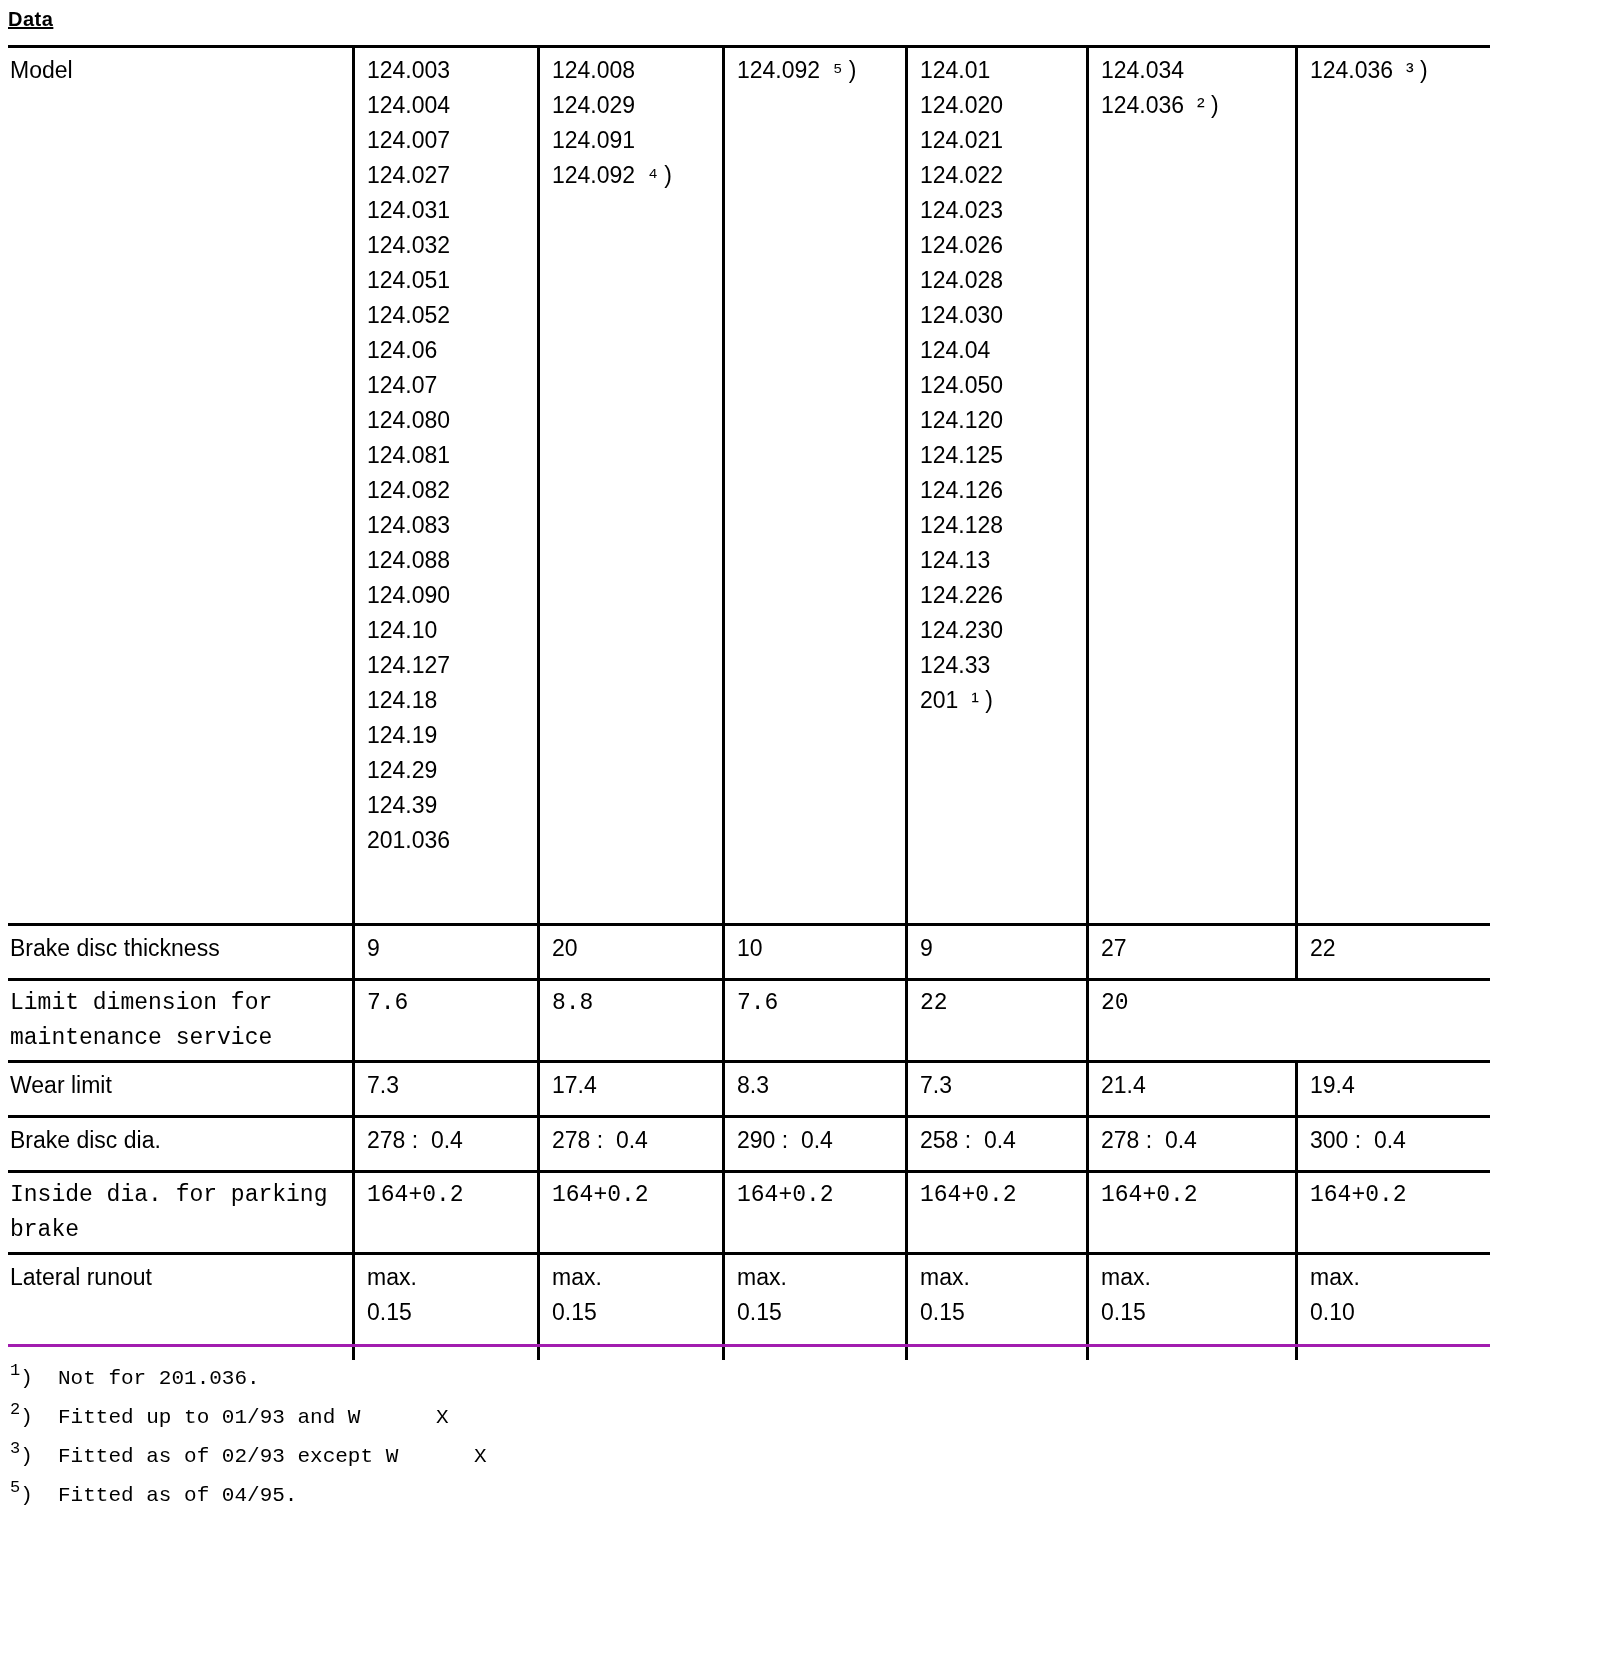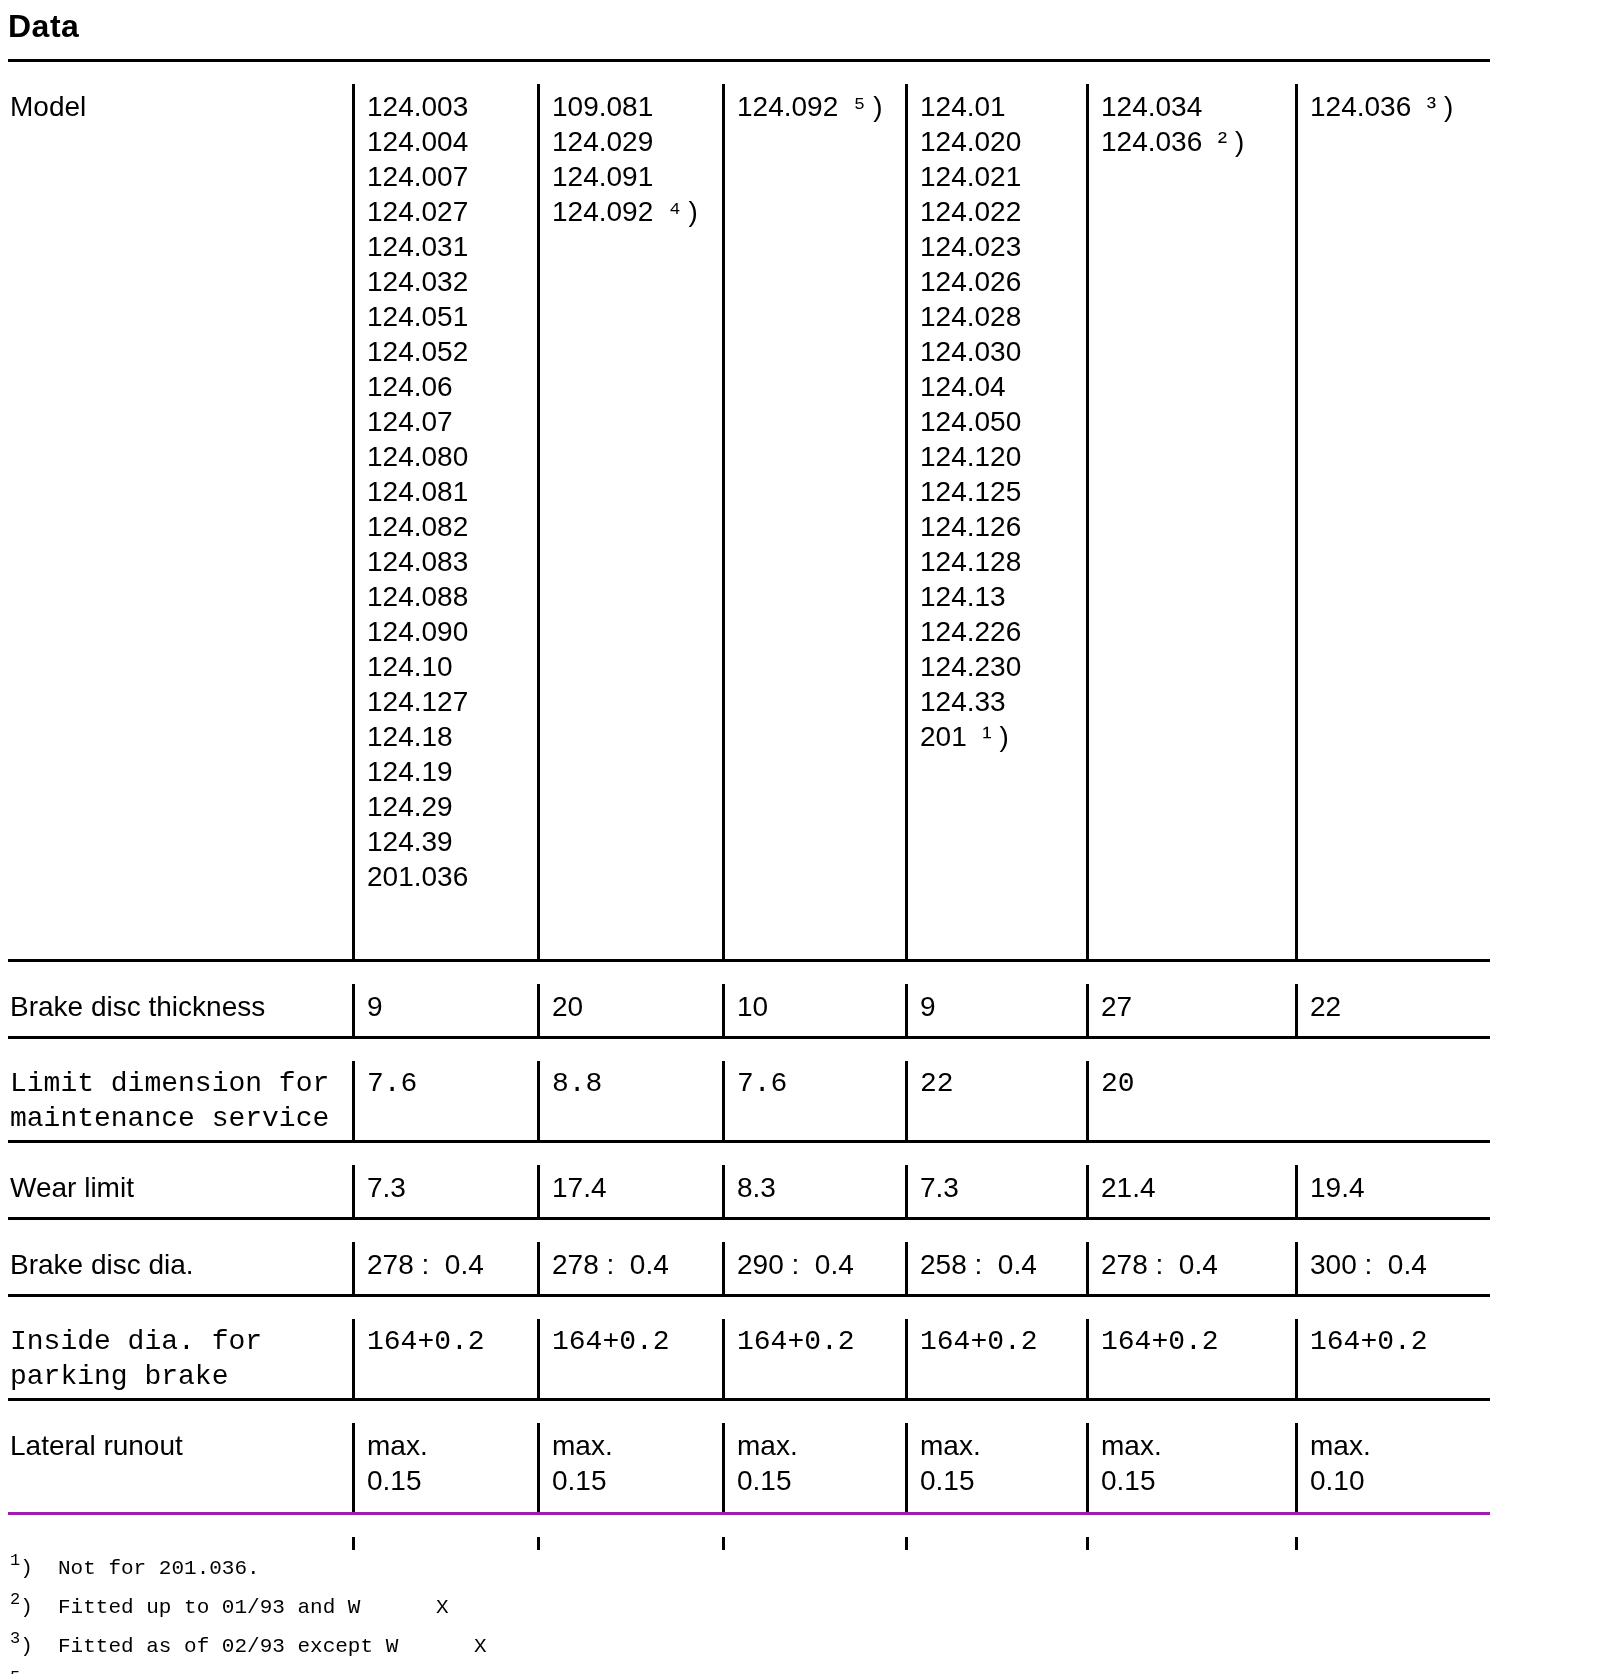--- a/index.html
+++ b/index.html
@@ -7,42 +7,42 @@
   body {
     width: 1600px;
     height: 1674px;
     color: #000;
     font-family: "Liberation Sans", "DejaVu Sans", sans-serif;
     overflow: hidden;
   }
   .page { padding: 8px 0 0 8px; }
 
   .title {
-    font-size: 32px;
+    font-size: 20px;
     font-weight: bold;
     margin-bottom: 14px;
     letter-spacing: 0.5px;
+    text-decoration: underline;
   }
 
   .data-table { width: 1482px; }
 
   .row {
     display: grid;
     grid-template-columns: 344px 185px 185px 183px 181px 209px 195px;
     border-top: 3px solid #000;
   }
   .row.bottom { border-bottom: 3px solid #a21caf; }
 
   .cell {
     border-left: 3px solid #000;
     padding: 5px 8px 4px 12px;
-    font-size: 28px;
+    font-size: 23px;
     line-height: 35px;
     white-space: pre-wrap;
-    margin-top: 22px;
   }
   .cell.label {
     border-left: none;
     padding-left: 2px;
     padding-right: 14px;
   }
 
   .rh-model > .cell { min-height: 875px; }
   .rh-s > .cell { min-height: 52px; }
   .rh-m > .cell { min-height: 76px; font-family: Liberation Mono, monospace; }
@@ -93,21 +93,21 @@
 124.083
 124.088
 124.090
 124.10
 124.127
 124.18
 124.19
 124.29
 124.39
 201.036</div>
-      <div class="cell">109.081
+      <div class="cell">124.008
 124.029
 124.091
 124.092  ⁴ )</div>
       <div class="cell">124.092  ⁵ )</div>
       <div class="cell">124.01
 124.020
 124.021
 124.022
 124.023
 124.026

